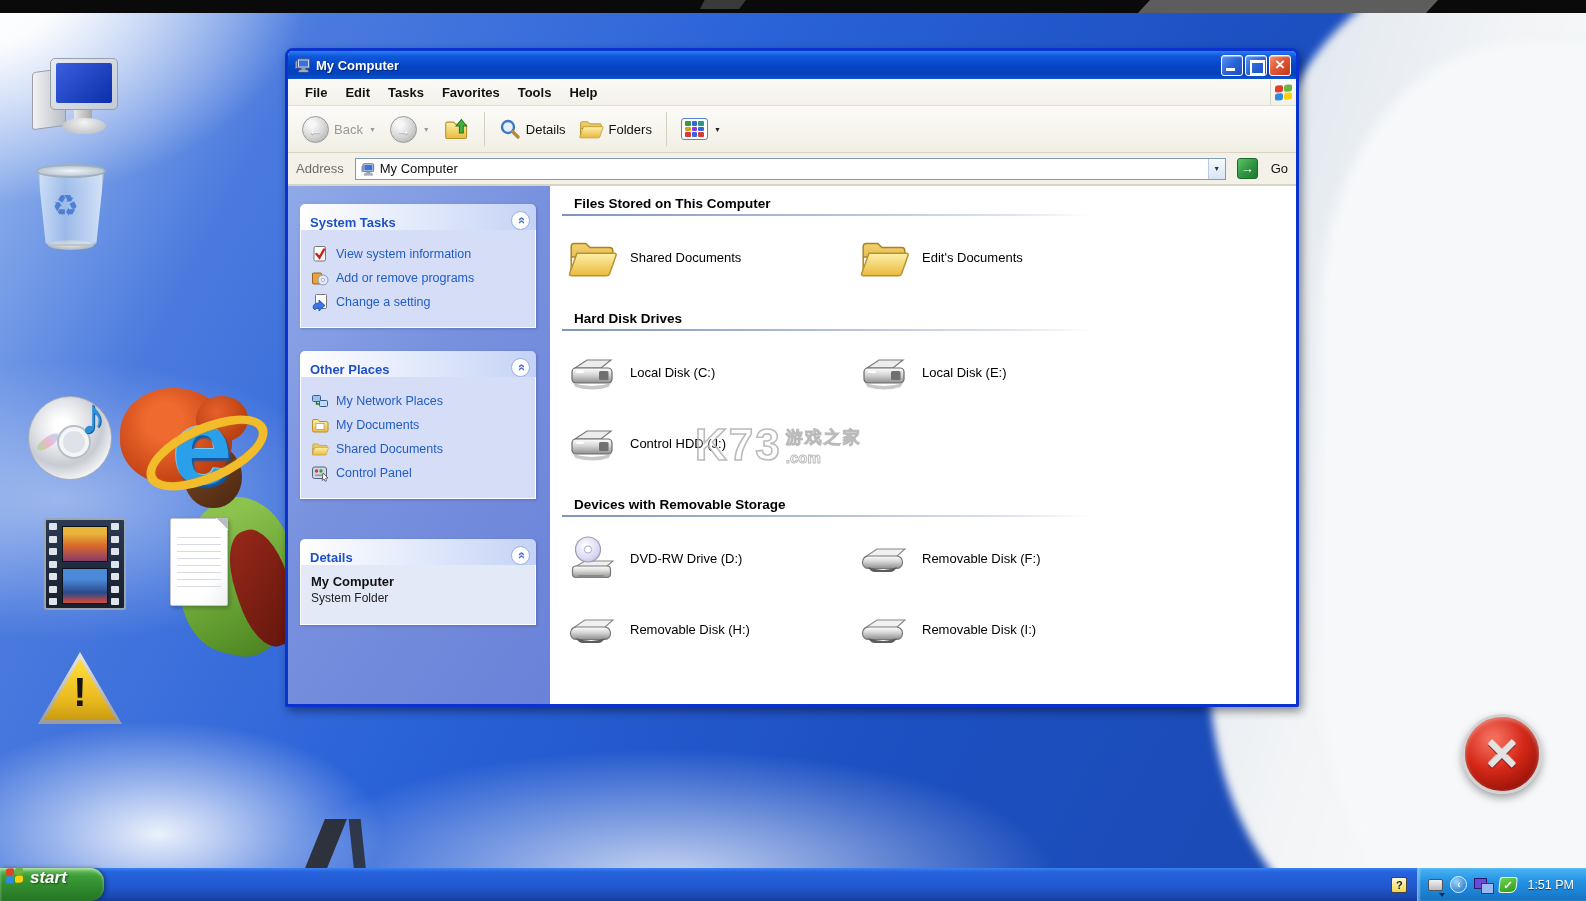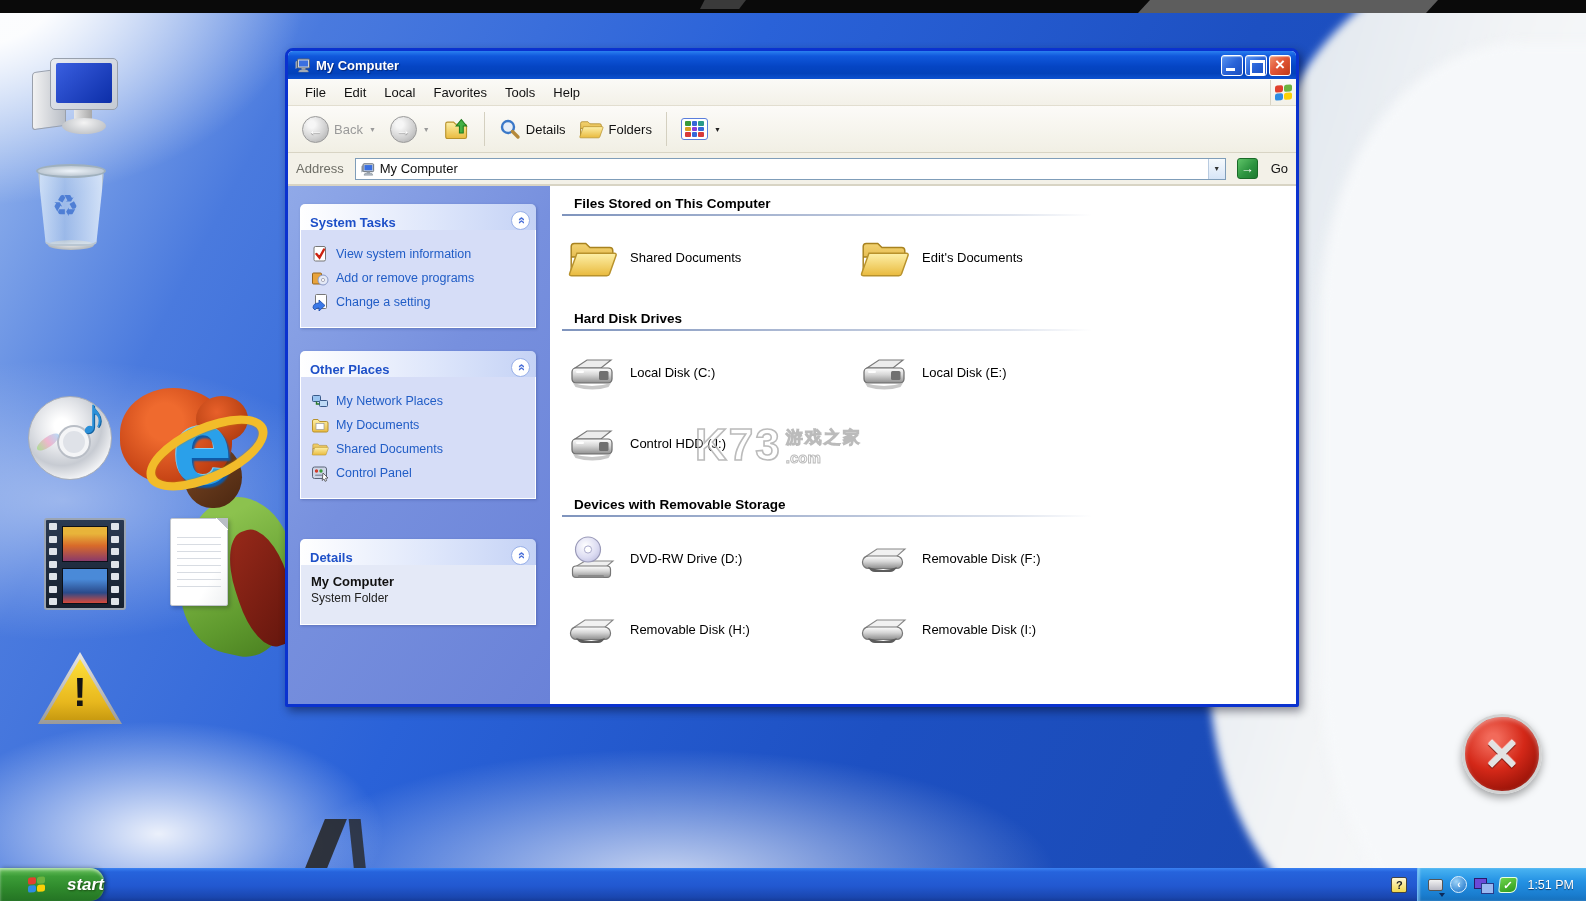--- a/index.html
+++ b/index.html
@@ -112,21 +112,21 @@
   .title-text { color:#fff; font-weight:bold; font-size:13px; text-shadow:1px 1px 1px #05287a; flex:1; }
   .winbtns { display:flex; gap:2px; }
   .winbtn { width:22px; height:21px; border-radius:3px; border:1px solid #fff; position:relative;
     background:linear-gradient(135deg,#5a95f2 0%,#2a64d8 50%,#1a4ec0 100%); box-shadow:inset 0 1px 1px rgba(255,255,255,.5); }
   .btn-min::before { content:""; position:absolute; left:4px; bottom:4px; width:9px; height:3px; background:#fff; }
   .btn-max::before { content:""; position:absolute; left:4px; top:4px; width:11px; height:10px; border:2px solid #fff; border-top-width:3px; }
   .btn-close { background:linear-gradient(135deg,#f0926a 0%,#e25637 45%,#c03a18 100%); }
   .btn-close::before { content:"×"; position:absolute; left:0; right:0; top:-1px; text-align:center; color:#fff; font-size:17px; font-weight:bold; }
 
   .menubar { height:27px; background:linear-gradient(180deg,#fbfaf7,#f3f1e8); border-bottom:1px solid #e2ded0; display:flex; align-items:center; padding-left:8px; }
-  .menu-item { font-size:13px; color:#111; padding:12px 9px; }
+  .menu-item { font-size:13px; color:#111; padding:12px 9px;font-weight:bold; }
   .menubar-logo { margin-left:auto; width:26px; height:25px; border-left:1px solid #d8d4c6; display:flex; align-items:center; justify-content:center; }
   .flag { width:17px; height:15px; display:grid; grid-template-columns:8px 8px; grid-template-rows:7px 7px; gap:1px; transform:skewY(-5deg); }
   .flag span { border-radius:2px; }
   .flag .f1{background:#e0412f;} .flag .f2{background:#6cb33f;} .flag .f3{background:#2e8ce2;} .flag .f4{background:#fbd106;}
 
   .toolbar { height:47px; background:linear-gradient(180deg,#fcfbf8,#f1efe4); border-bottom:1px solid #d8d4c4; display:flex; align-items:center; padding-left:10px; gap:4px; }
   .nav-circle { width:27px; height:27px; border-radius:50%; border:1px solid #9a9a9a; display:flex; align-items:center; justify-content:center;
     background:radial-gradient(circle at 35% 30%, #f6f6f6 15%, #cfcfcf 60%, #a4a4a4); }
   .nav-arrow { color:#fff; font-weight:bold; font-size:15px; text-shadow:0 1px 1px #8a8a8a; }
   .tb-label { font-size:13px; color:#111; }
@@ -179,21 +179,21 @@
   .sec { margin-bottom:10px; }
   .sec + .sec { margin-top:18px; }
   .item-grid { display:grid; grid-template-columns:292px 1fr; grid-auto-rows:71px; align-items:center; padding-left:4px; }
   .fitem { display:flex; align-items:center; gap:12px; }
   .icon48 { width:52px; height:44px; flex:0 0 52px; }
   .fitem-label { font-size:13px; color:#000; }
 
   
   .taskbar { position:absolute; left:0; top:868px; width:1586px; height:33px; z-index:30;
     background:linear-gradient(180deg,#3a81f2 0%,#2663dc 12%,#2258d0 55%,#1a47b0 88%,#153c9a 100%); display:flex; align-items:center; }
-  .start-btn { height:33px; width:104px; border-radius:0 14px 14px 0; display:flex; align-items:center; gap:22px; padding-left:28px;
+  .start-btn { height:33px; width:104px; border-radius:0 14px 14px 0; display:flex; gap:7px; padding-left:6px;
     background:linear-gradient(180deg,#6cc45e 0%,#3c9d38 25%,#2f8a2c 60%,#247424 100%);
     box-shadow:inset 0 2px 3px rgba(255,255,255,.5), 2px 0 4px rgba(0,20,0,.4); }
   .start-label { color:#fff; font-size:17px; font-weight:bold; font-style:italic; text-shadow:1px 1px 2px #1c4a14; }
   .tray-help { margin-left:auto; width:16px; height:16px; background:linear-gradient(180deg,#fff8d8,#f2d84a); border:1px solid #444; border-radius:2px;
     display:flex; align-items:center; justify-content:center; font-weight:bold; font-size:11px; color:#222; margin-right:10px; }
   .tray { height:33px; display:flex; align-items:center; gap:7px; padding:0 12px 0 10px; border-left:1px solid #6db8f2;
     background:linear-gradient(180deg,#4ab4f2 0%,#2492e4 40%,#1a7ed0 80%,#1670bc 100%); box-shadow:inset 2px 0 2px rgba(255,255,255,.3); }
   .ti { position:relative; }
   .ti-win { width:15px; height:12px; background:linear-gradient(180deg,#f2f2f2,#b9b9c4); border:1px solid #555; border-radius:2px; }
   .ti-win::after { content:""; position:absolute; left:10px; top:13px; border-left:3px solid transparent; border-right:3px solid transparent; border-top:4px solid #0c2a5a; }
@@ -411,21 +411,21 @@
     <span class="winbtns">
       <span class="winbtn btn-min"></span>
       <span class="winbtn btn-max"></span>
       <span class="winbtn btn-close"></span>
     </span>
   </div>
 
   <div class="menubar">
     <span class="menu-item">File</span>
     <span class="menu-item">Edit</span>
-    <span class="menu-item">Local</span>
+    <span class="menu-item">Tasks</span>
     <span class="menu-item">Favorites</span>
     <span class="menu-item">Tools</span>
     <span class="menu-item">Help</span>
     <span class="menubar-logo">
       <span class="flag">
           <span class="f1"></span>
           <span class="f2"></span>
           <span class="f3"></span>
           <span class="f4"></span>
         </span>

